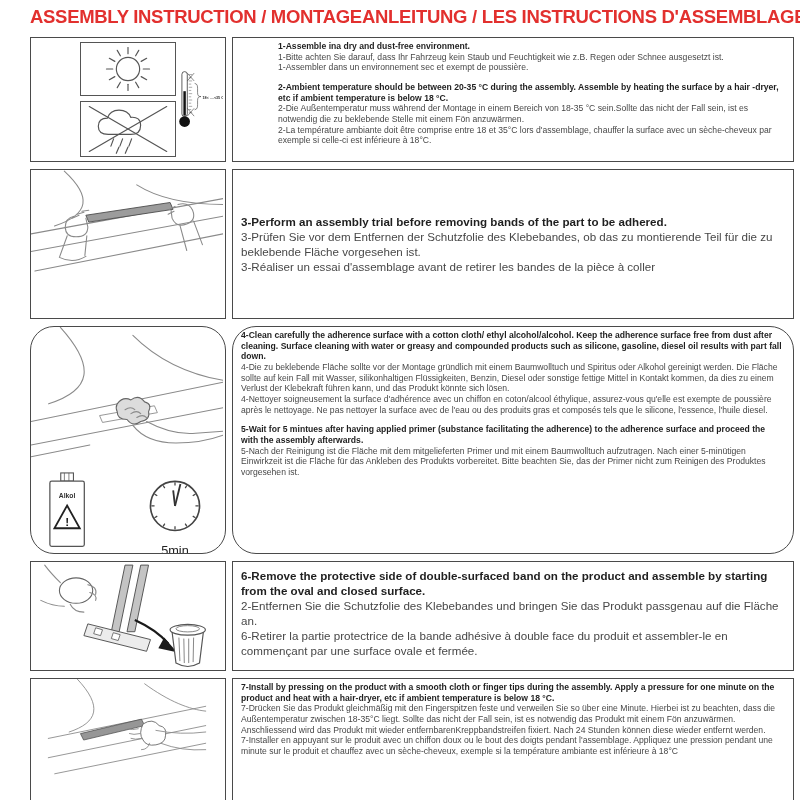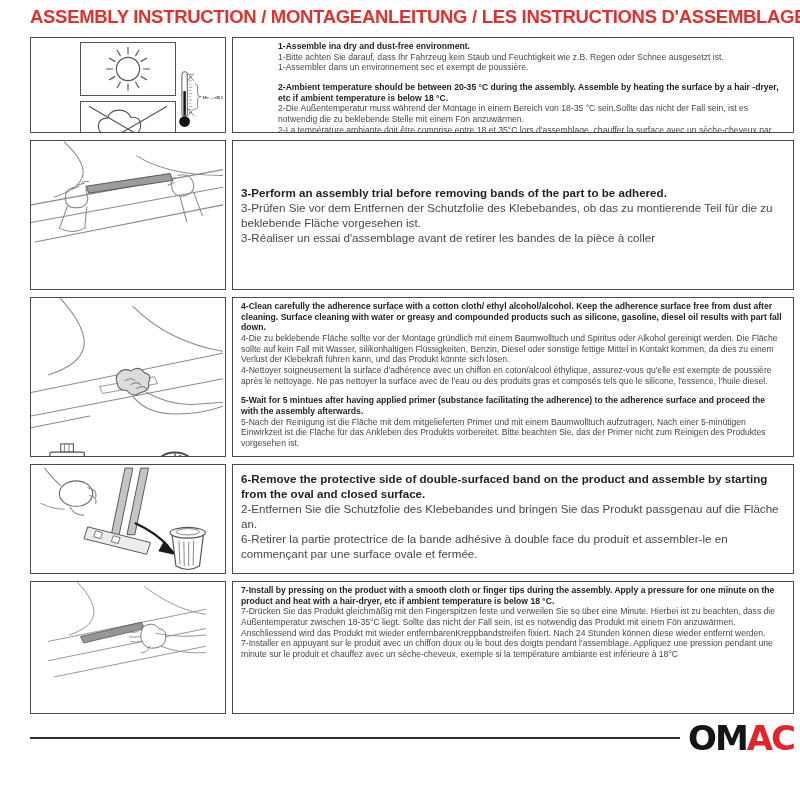--- a/index.html
+++ b/index.html
@@ -5,21 +5,21 @@
   * { margin:0; padding:0; box-sizing:border-box; }
   html,body { width:800px; height:800px; background:#fff;
     font-family:"Liberation Sans","DejaVu Sans",sans-serif; color:#3d3d3d; }
   .sheet { width:800px; height:800px; padding:4px 6px 4px 30px; overflow:hidden; }
   .title { text-align:center; color:#e2302e; font-weight:bold; font-size:18.5px;
     letter-spacing:-0.3px; margin:2px 0 9px 0; white-space:nowrap; }
   .row { display:flex; margin-bottom:7px; }
   .cell { border:1.6px solid #4a4a4a; background:#fff; overflow:hidden; }
   .cell-icon { width:196px; flex:0 0 196px; margin-right:6px; }
   .cell-text { flex:1; padding:3px 9px 3px 8px; }
-  .r1 { height:96px;padding-left:45px; } .r2 { height:150px; } .r3 { height:160px; }
+  .r1 { height:125px;padding-left:45px; } .r2 { height:150px; } .r3 { height:228px;border-radius:24px; }
   .r4 { height:110px; } .r5 { height:133px; }
   .small p { font-size:8.6px; line-height:1.24; color:#474747; }
   .big p   { font-size:11.6px; line-height:1.3; color:#474747; }
   p.en { font-weight:bold; color:#1f1f1f; }
   .stepgap { height:9px; }
   .vcenter { display:flex; flex-direction:column; justify-content:center; }
   .env-wrap { display:flex; height:100%; padding:4px 2px 4px 4px; }
   .env-col { width:100px; display:flex; flex-direction:column; }
   .icon-box { border:1.3px solid #555; flex:1; display:flex; align-items:center;
     justify-content:center; }

